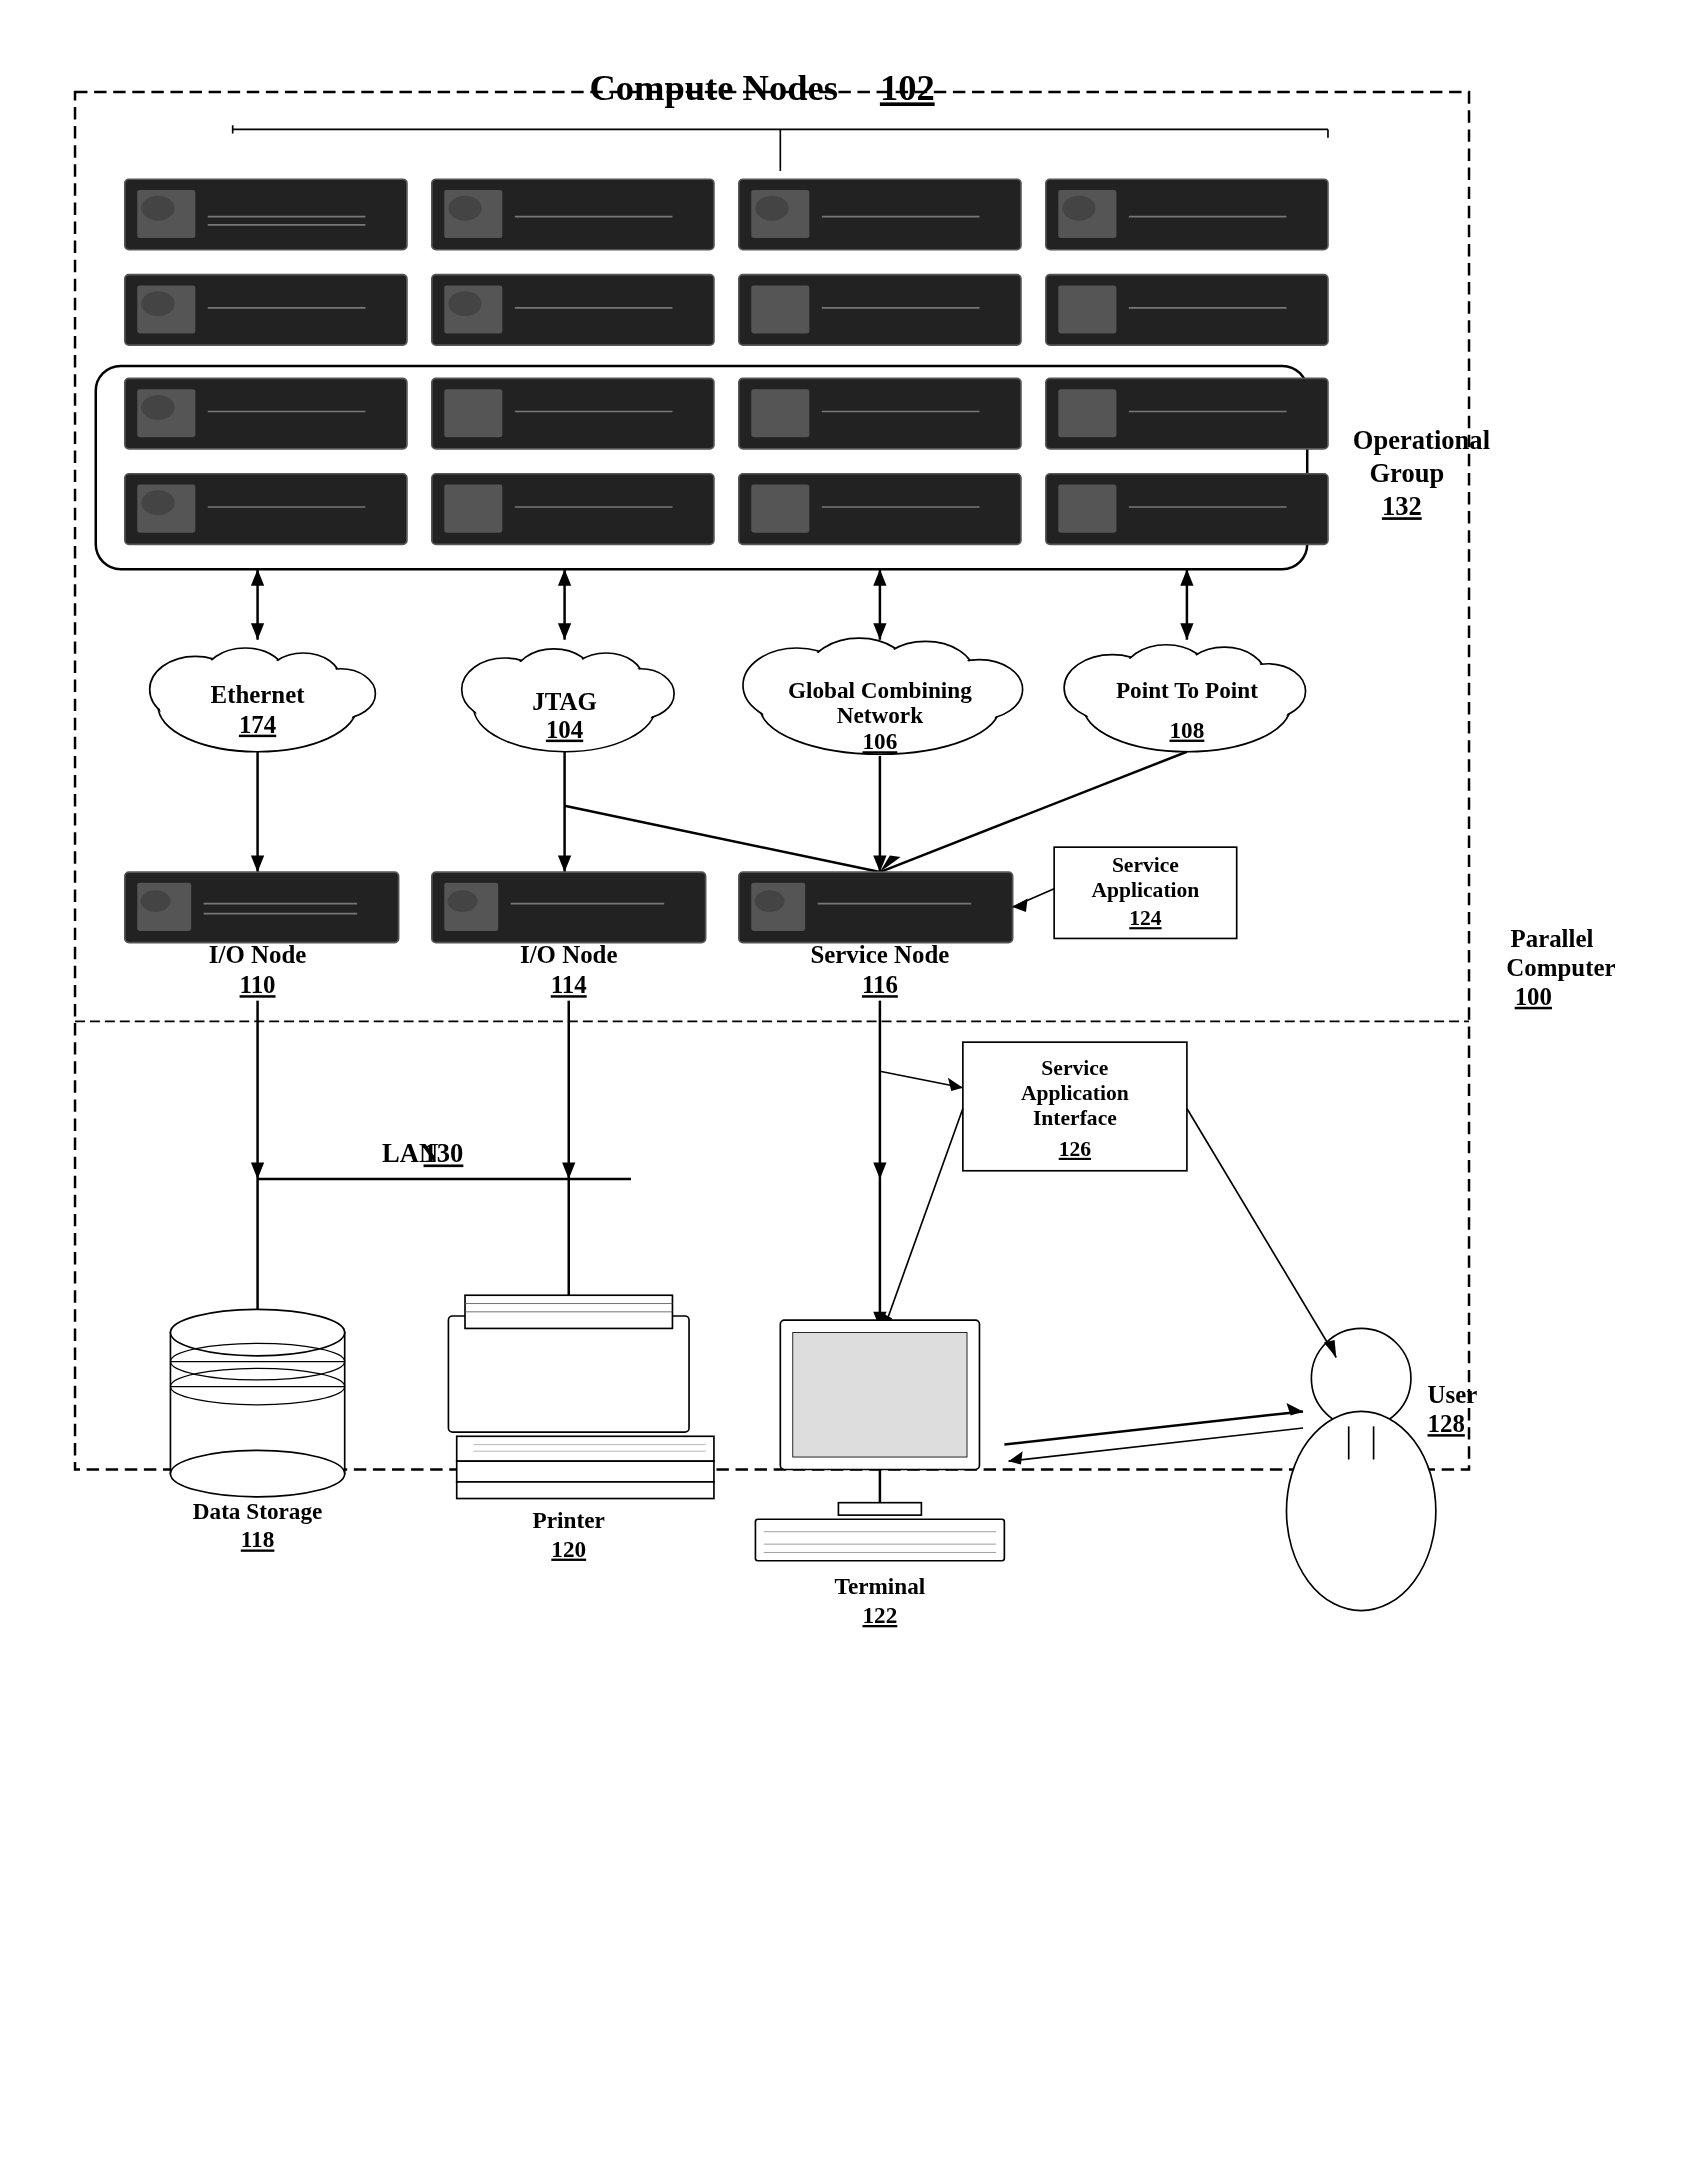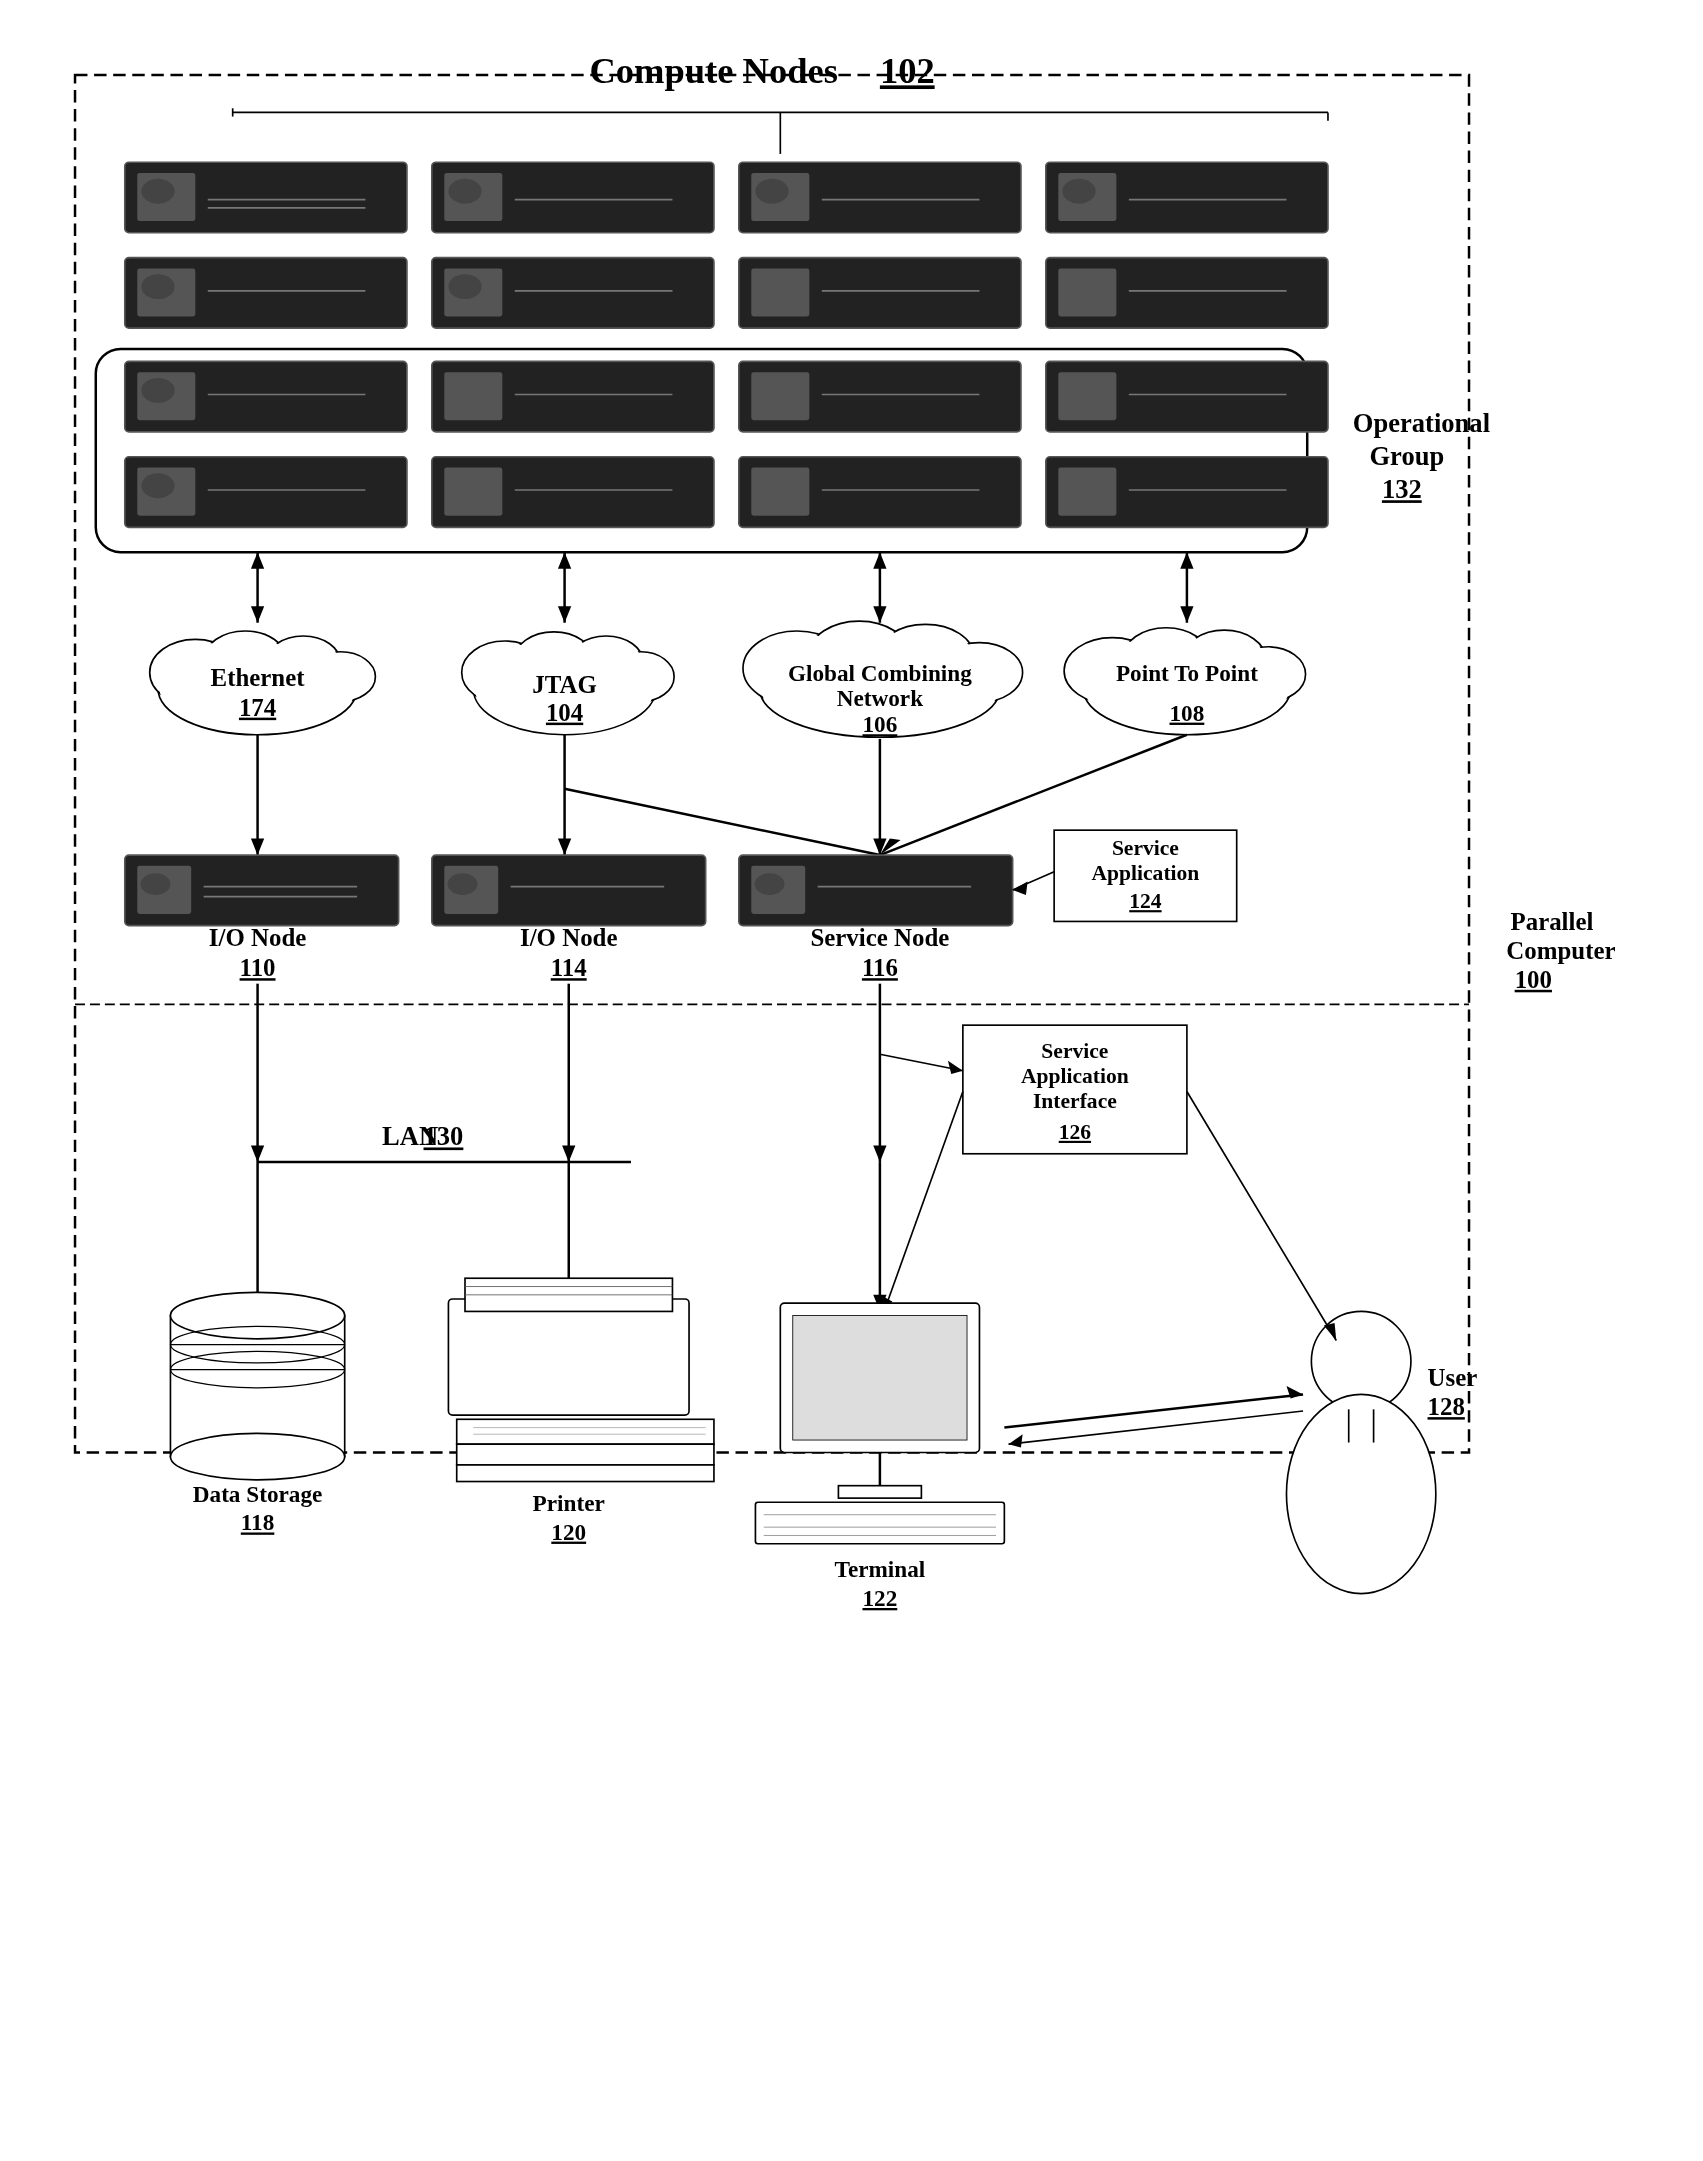--- a/index.html
+++ b/index.html
@@ -7,21 +7,21 @@
       background: #fff;
       font-family: 'Times New Roman', Times, serif;
       width: 1703px;
       height: 2161px;
       position: relative;
       overflow: hidden;
     }
 
     .diagram-container {
       position: absolute;
-      top: 17px;
+      top: 34px;
       left: 50px;
       width: 1610px;
       height: 2091px;
     }
 
     
     .diagram-svg {
       position: absolute;
       top: 0;
       left: 0;

